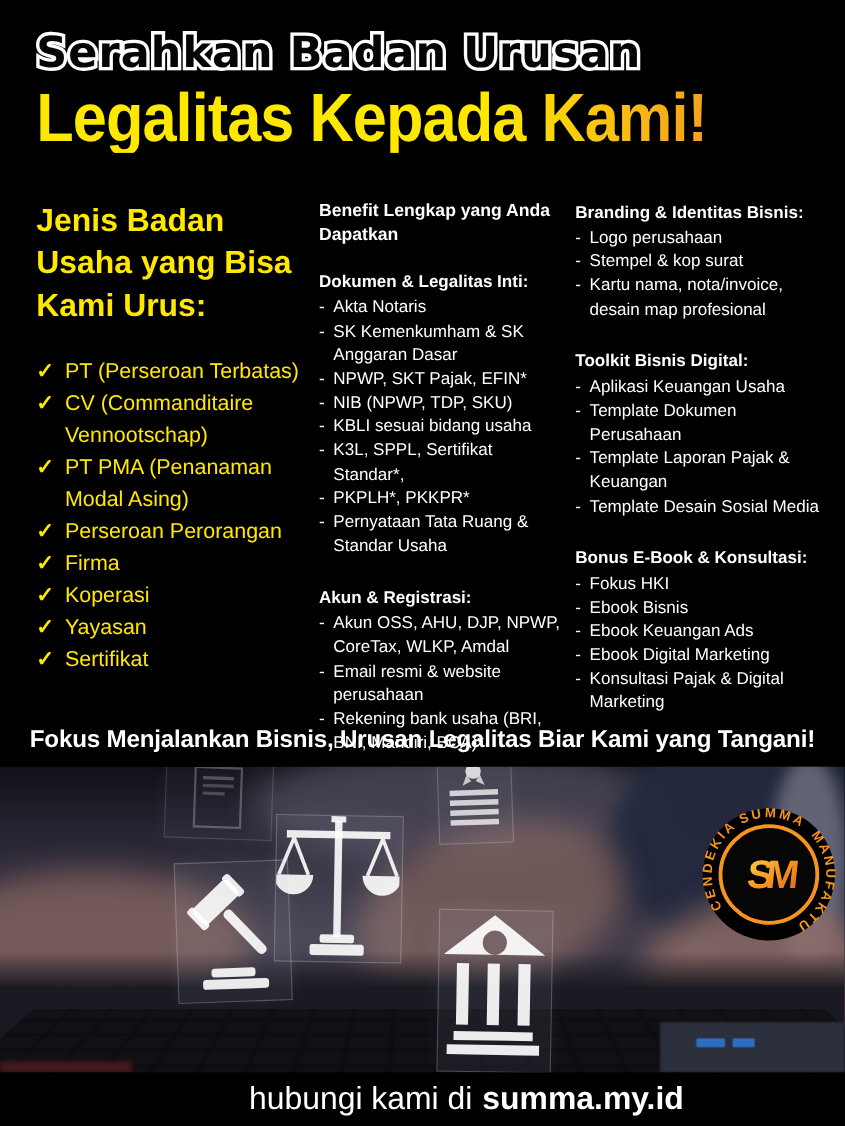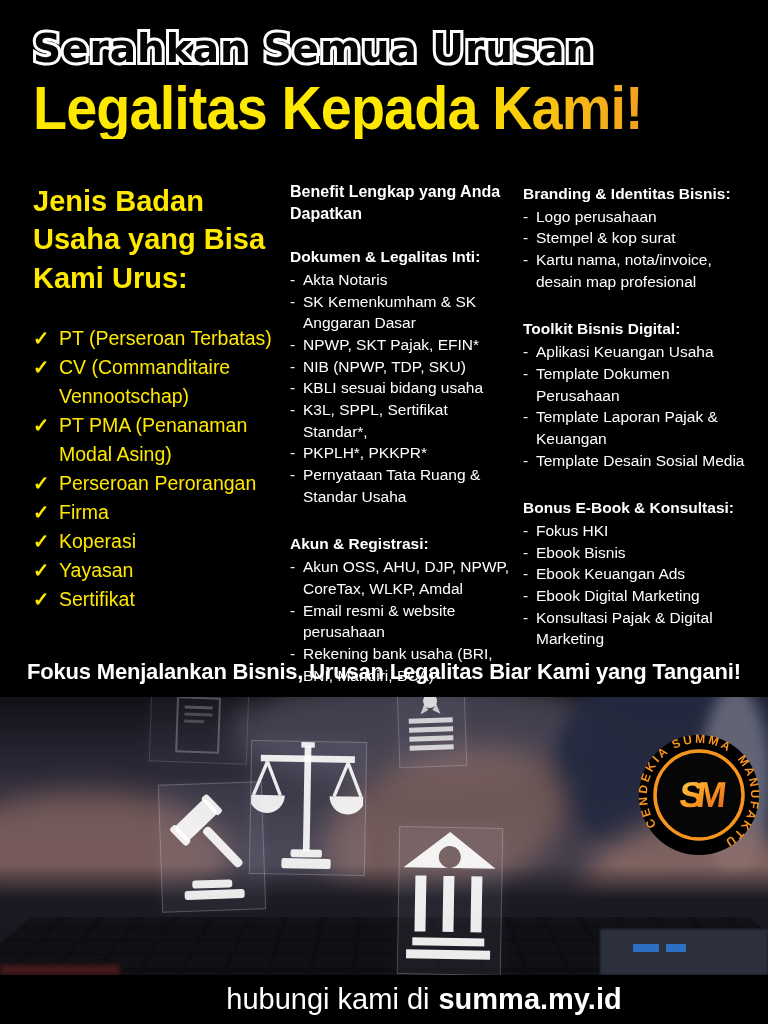--- a/index.html
+++ b/index.html
@@ -84,21 +84,21 @@
   .footer{position:absolute;left:0;top:975px;width:768px;height:49px;background:#000;
           display:flex;align-items:center;justify-content:center;font-size:29px;padding-left:40px;}
   .footer .domain{font-weight:700;margin-left:9px;}
 </style>
 </head>
 <body>
 
 <div class="poster">
 
   <div class="hdr">
-    <div class="hdr-line1">Serahkan Semua Urusan</div>
+    <div class="hdr-line1">Serahkan Badan Urusan</div>
     <div class="hdr-line2">Legalitas Kepada Kami!</div>
   </div>
 
   <div class="col col-left">
     <h2>Jenis Badan Usaha yang Bisa Kami Urus:</h2>
     <ul>
 
         <li>
           <span class="ckmark">✓</span>
           <span>PT (Perseroan Terbatas)</span>

